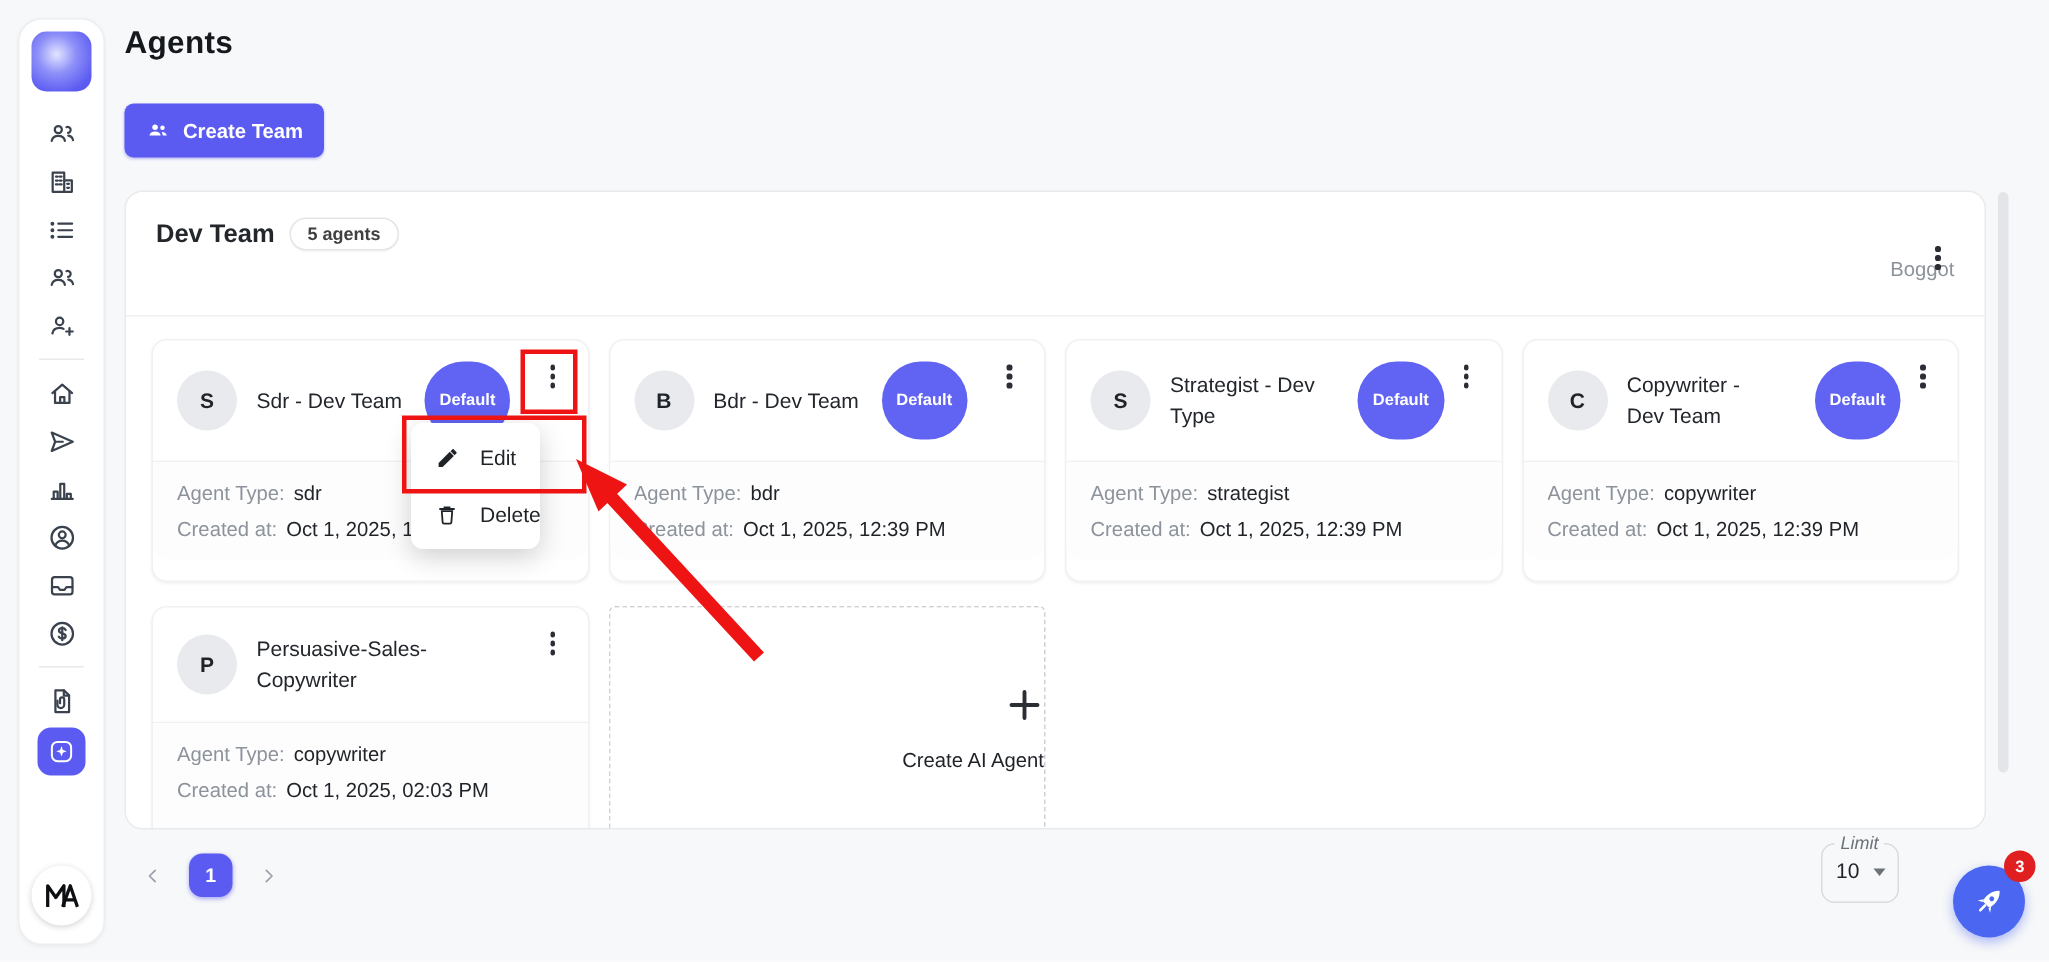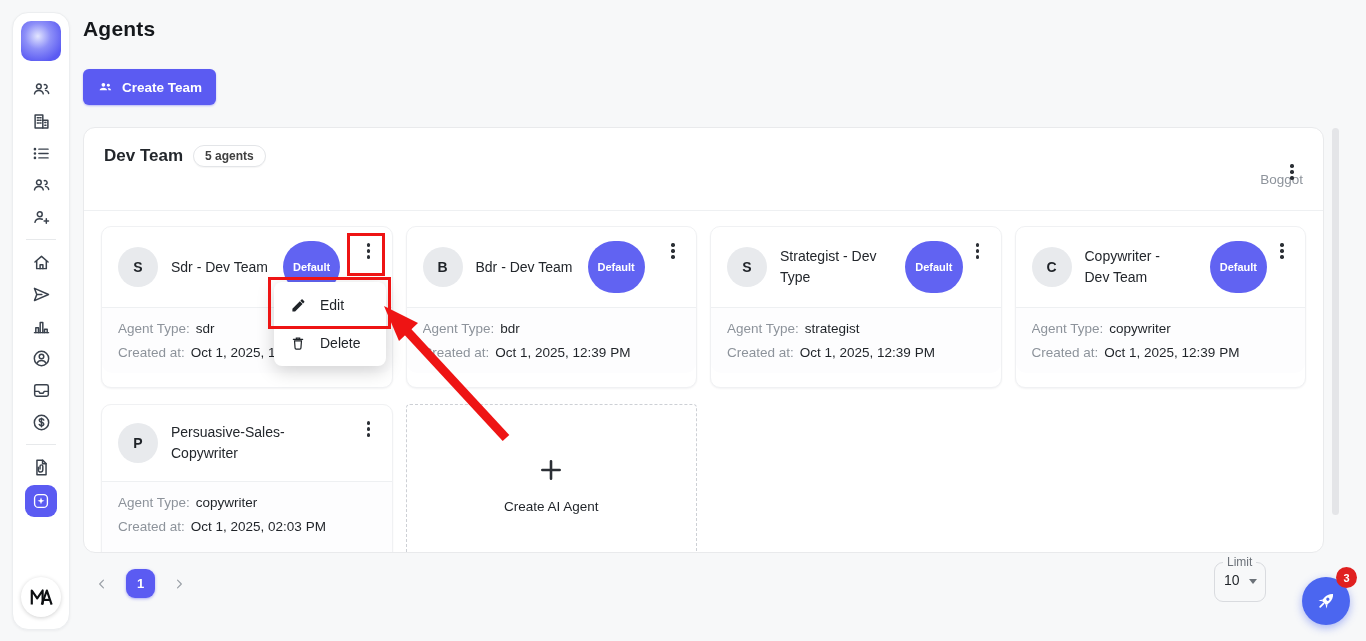--- a/index.html
+++ b/index.html
@@ -60,44 +60,44 @@
   .badge-default{background:#6163f2;color:#fff;font-size:11px;font-weight:700;border-radius:999px;
     padding:20px 10px;white-space:nowrap;margin-left:2px;}
   .head-spacer{flex:1;}
   .card-kebab{position:absolute;top:12px;right:12px;}
   .card-body{border-top:1px solid #eef0f2;padding:13px 16px;background:#fdfdfe;border-radius:0 0 10px 10px;}
   .meta-row{font-size:13.5px;margin-bottom:9px;white-space:nowrap;overflow:hidden;}
   .meta-label{color:#8d939b;margin-right:6px;}
   .meta-value{color:#1f2328;}
 
   .create-card{border:1px dashed #cdd0d5;border-radius:4px;background:transparent;height:162px;
-    display:flex;flex-direction:column;align-items:center;justify-content:center;gap:16px;cursor:pointer;box-sizing:border-box;}
+    display:flex;flex-direction:column;align-items:flex-end;justify-content:center;gap:16px;cursor:pointer;box-sizing:border-box;}
   .create-card svg{width:26px;height:26px;stroke:#2b2f35;stroke-width:2.4;stroke-linecap:round;}
   .create-card-label{font-size:13.5px;color:#1f2328;}
 
   
-  .ctx-menu{position:absolute;left:172px;top:55px;width:112px;background:#fff;border-radius:8px;
+  .ctx-menu{position:absolute;left:172px;top:55px;width:86px;background:#fff;border-radius:8px;
     box-shadow:0 5px 18px rgba(0,0,0,.18);padding:4px 0;z-index:7;}
   .ctx-item{display:flex;align-items:center;gap:14px;height:38px;padding:0 16px;font-size:14px;color:#1f2328;cursor:pointer;}
   .ctx-item svg{width:16px;height:16px;flex:0 0 auto;}
   .anno-box{position:absolute;border:3px solid #ee1414;z-index:8;pointer-events:none;}
   .anno-kebab{right:7px;top:6px;width:32px;height:37px;}
   .anno-edit{left:166px;top:50px;width:117px;height:46px;}
   .anno-arrow{position:absolute;left:293px;top:168px;width:150px;height:160px;z-index:9;pointer-events:none;}
 
   
   .pager{position:absolute;left:92px;top:569px;display:flex;align-items:center;gap:14px;}
   .pg-chev{width:20px;height:28px;display:flex;align-items:center;justify-content:center;cursor:pointer;}
   .pg-chev svg{width:14px;height:14px;stroke:#9aa0a7;fill:none;stroke-width:2;stroke-linecap:round;stroke-linejoin:round;}
   .pg-num{width:29px;height:29px;border-radius:9px;background:#5b5bf2;color:#fff;font-size:13px;font-weight:700;
     display:flex;align-items:center;justify-content:center;cursor:pointer;box-shadow:0 1px 3px rgba(91,91,242,.5);}
 
   .limit-box{position:absolute;left:1214px;top:562px;width:50px;height:38px;border:1px solid #d9dbdf;
     border-radius:9px;background:transparent;cursor:pointer;}
-  .limit-label{position:absolute;top:-8px;left:8px;background:#f7f8f9;padding:0 4px;font-size:12px;color:#6c7279;}
+  .limit-label{position:absolute;top:-8px;left:8px;background:#f7f8f9;padding:0 4px;font-size:12px;color:#6c7279;font-style:italic;}
   .limit-value{position:absolute;left:9px;top:9px;font-size:14px;color:#1f2328;}
   .limit-caret{position:absolute;right:8px;top:16px;width:0;height:0;border-left:4.5px solid transparent;
     border-right:4.5px solid transparent;border-top:5.5px solid #6c7279;}
 
   .fab{position:absolute;left:1302px;top:577px;width:48px;height:48px;border-radius:50%;background:#4b66f0;
     display:flex;align-items:center;justify-content:center;cursor:pointer;box-shadow:0 3px 8px rgba(75,102,240,.45);}
   .fab-badge{position:absolute;left:1336px;top:567px;width:21px;height:21px;border-radius:50%;background:#e02020;
     color:#fff;font-size:11px;font-weight:700;display:flex;align-items:center;justify-content:center;z-index:2;}
 
   .v-scrollbar{position:absolute;left:1332px;top:128px;width:7px;height:387px;border-radius:4px;background:#e4e5e8;cursor:pointer;}

